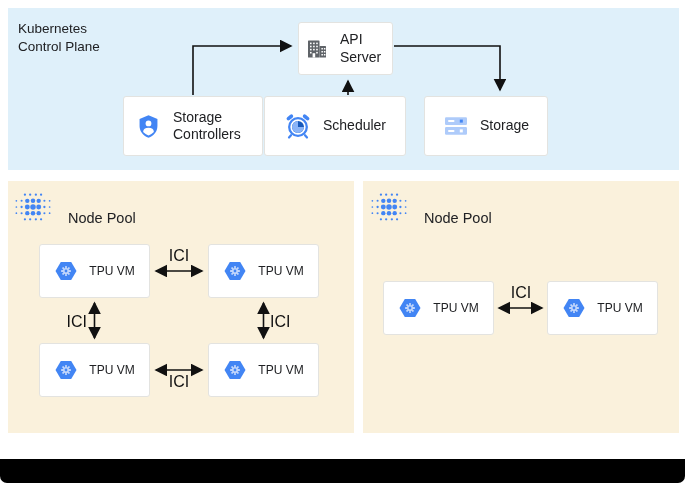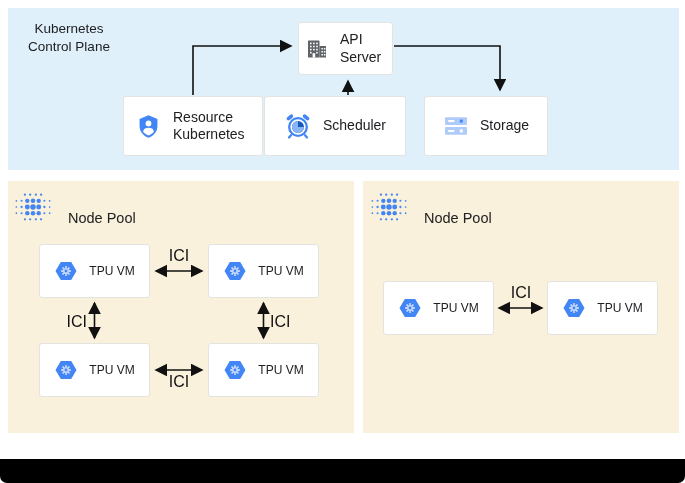--- a/index.html
+++ b/index.html
@@ -5,21 +5,21 @@
   html,body{margin:0;padding:0;background:#ffffff;}
   body{font-family:"Liberation Sans","DejaVu Sans",sans-serif;color:#202124;}
   #stage{position:relative;width:685px;height:483px;background:#ffffff;overflow:hidden;}
 
   .panel{position:absolute;}
   .cp-panel{left:8px;top:8px;width:671px;height:162px;background:#DFF0FA;}
   .np-panel{background:#FAF1DC;top:181px;height:252px;}
   .np-left{left:8px;width:346px;}
   .np-right{left:363px;width:316px;}
 
-  .cp-title{position:absolute;left:10px;top:12px;width:102px;text-align:center;
+  .cp-title{position:absolute;left:10px;top:12px;width:102px;text-align:left;
     font-size:13.5px;line-height:1.35;color:#202124;}
 
   .node-box{position:absolute;background:#ffffff;border:1px solid #E3E3E0;border-radius:3px;
     display:flex;align-items:center;justify-content:center;gap:11px;box-sizing:border-box;}
   .node-label{font-size:14px;line-height:1.25;color:#202124;}
   .tpu-label{font-size:12px;}
 
   .np-header{position:absolute;display:flex;align-items:flex-end;gap:16px;}
   .np-header .np-title{font-size:14.5px;color:#202124;}
 
@@ -85,21 +85,21 @@
     </div>
 
     <div class="node-box" style="left:115px;top:88px;width:140px;height:60px;">
       <span class="icon">
         <svg width="27" height="27" viewBox="0 0 26 26">
           <path d="M13,2.2 L21.6,5.8 V12.4 C21.6,18.1 17.9,21.8 13,23.8 C8.1,21.8 4.4,18.1 4.4,12.4 V5.8 Z" fill="#4285F4"></path>
           <circle cx="13" cy="10" r="2.8" fill="#ffffff"></circle>
           <path d="M13,14.2 C9.8,14.2 7.9,15.8 7.9,17.7 V18.4 C9.3,19.9 11,21 13,21.7 C15,21 16.7,19.9 18.1,18.4 V17.7 C18.1,15.8 16.2,14.2 13,14.2 Z" fill="#ffffff"></path>
         </svg>
       </span>
-      <span class="node-label" style="width:78px;">Resource Kubernetes</span>
+      <span class="node-label" style="width:78px;">Storage Controllers</span>
     </div>
 
     <div class="node-box" style="left:256px;top:88px;width:142px;height:60px;">
       <span class="icon">
         <svg width="28" height="28" viewBox="0 0 28 28">
           <rect x="2.2" y="3.6" width="7.4" height="3.6" rx="1.8" transform="rotate(-38 5.9 5.4)" fill="#4285F4"></rect>
           <rect x="18.4" y="3.6" width="7.4" height="3.6" rx="1.8" transform="rotate(38 22.1 5.4)" fill="#4285F4"></rect>
           <path d="M7,23.2 L5,25.5 M21,23.2 L23,25.5" stroke="#4285F4" stroke-width="2.2" stroke-linecap="round"></path>
           <circle cx="14" cy="15" r="8.8" fill="#ffffff" stroke="#4285F4" stroke-width="2.3"></circle>
           <circle cx="14" cy="15" r="6" fill="#185ABC"></circle>

